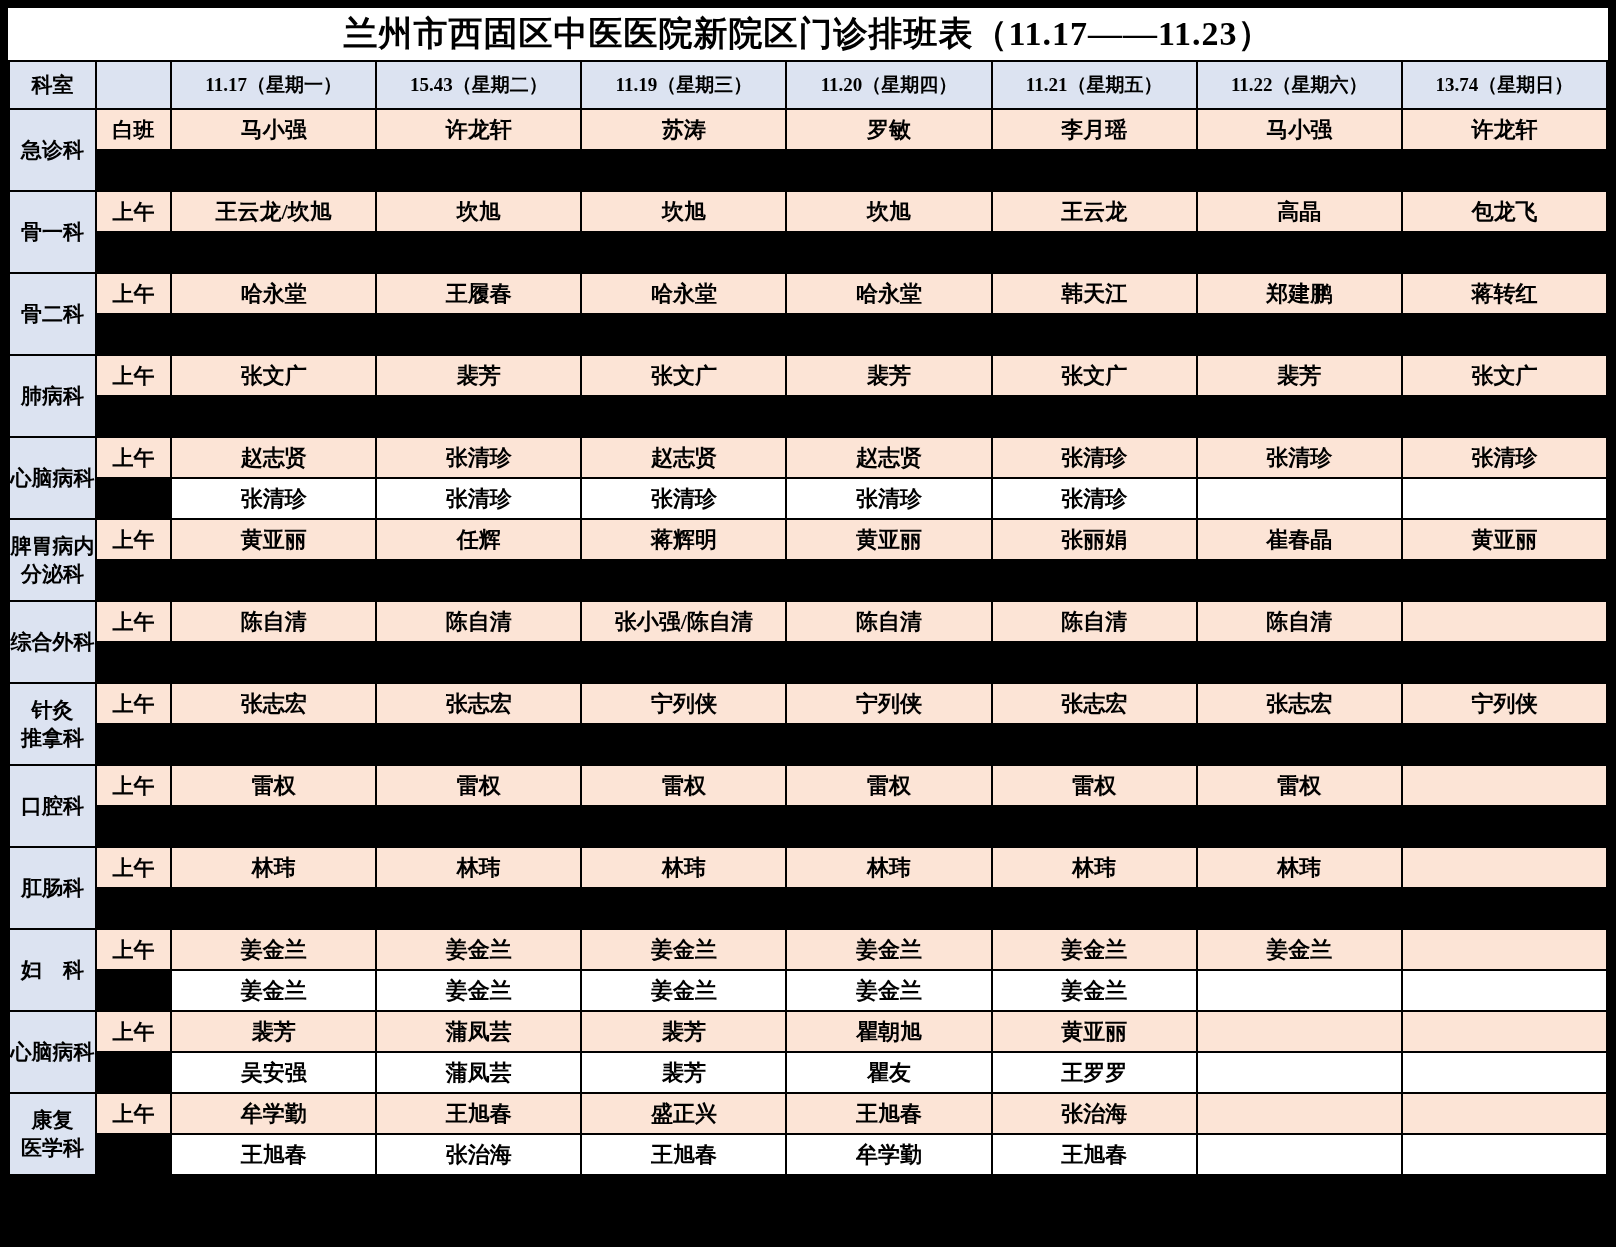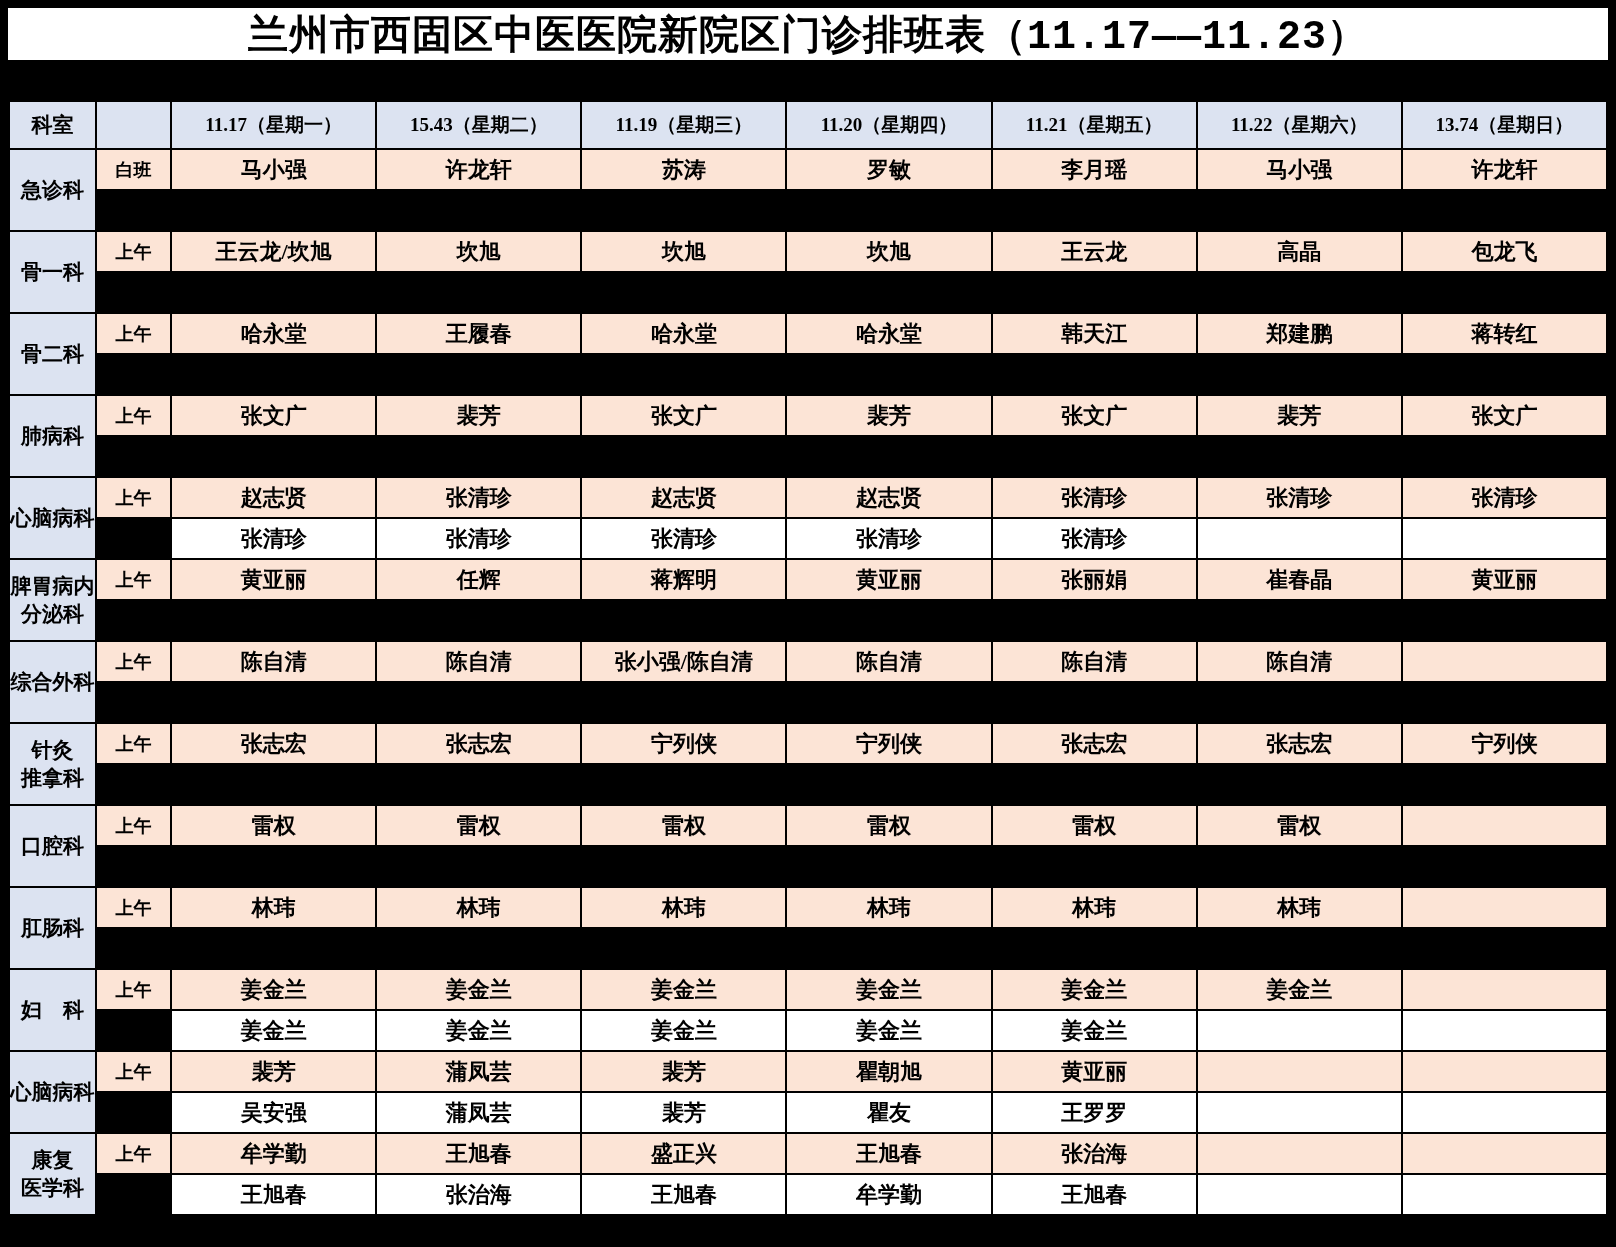--- a/index.html
+++ b/index.html
@@ -10,50 +10,48 @@
     font-family:"Liberation Serif","DejaVu Serif",serif;
     font-weight:bold;
     color:#000;
     overflow:hidden;
   }
   .sheet{position:absolute;left:8px;top:8px;width:1600px;}
   .title-bar{
     background:var(--title-bg,#fff);
     height:52px;
     display:flex;align-items:center;justify-content:center;
-    font-size:40px;
+    font-size:34px;
     letter-spacing:1px;
-    font-family:Liberation Mono, monospace;
   }
   table.sched{
     width:1600px;
     border-collapse:collapse;
     table-layout:fixed;
-    margin-top:40px;
   }
   table.sched th, table.sched td{
     border:2px solid var(--grid,#000);
     text-align:center;
     vertical-align:middle;
     padding:0;
     overflow:hidden;
     white-space:nowrap;
   }
   thead tr{height:48px;}
   tbody tr{height:41px;}
   th.corner{background:var(--header-bg,#dce3f1);font-size:21px;}
   th.blankhead{background:var(--header-bg,#dce3f1);}
   th.dayhead{background:var(--header-bg,#dce3f1);font-size:19px;}
   td.dept{
     background:var(--dept-bg,#dce3f1);
     font-size:21px;
     line-height:1.35;
     white-space:normal;
   }
-  td.shift{background:var(--shift-bg,#fce4d6);font-size:18px;}
+  td.shift{background:var(--shift-bg,#fce4d6);font-size:21px;}
   td.cell1{background:var(--cell-bg,#fce4d6);font-size:22px;}
   td.cell2{background:var(--row2-bg,#fff);font-size:22px;}
   td.blackbar{background:var(--redacted,#000);}
   td.blackcell{background:var(--redacted,#000);}
 </style>
 </head>
 <body>
 
 <div class="page">
   <div class="sheet">

